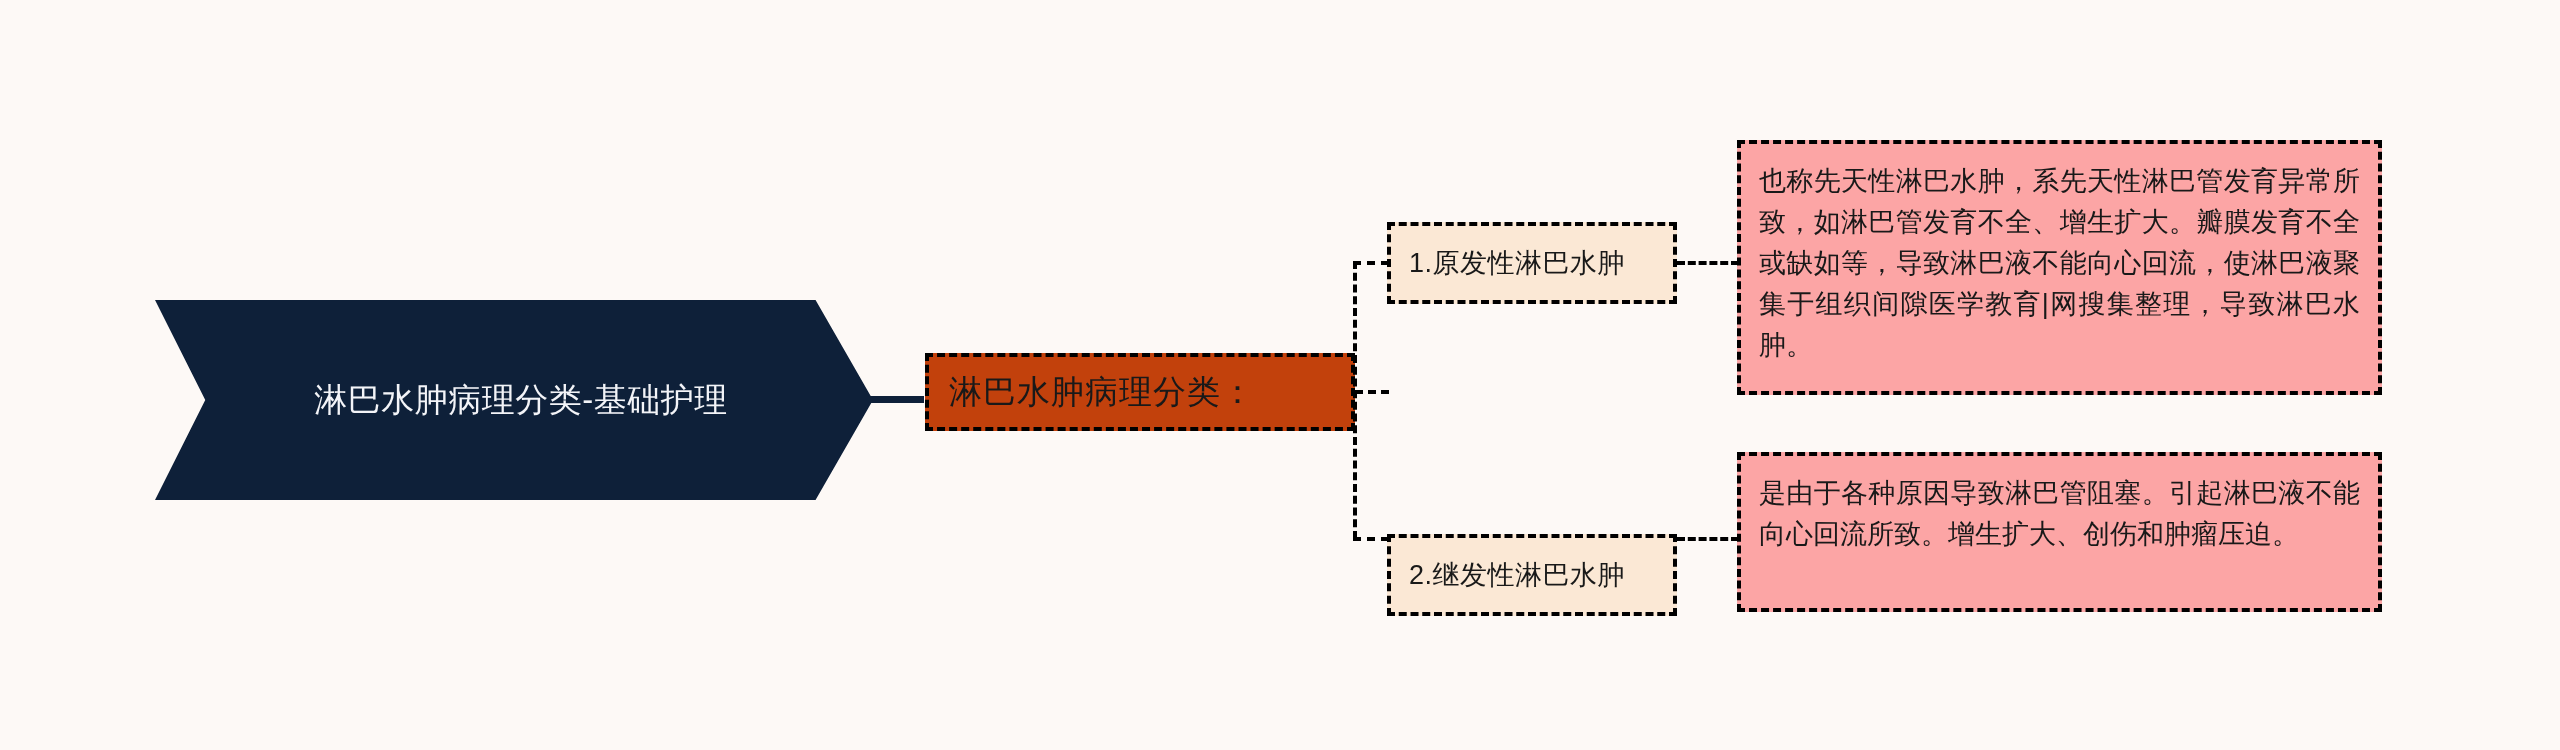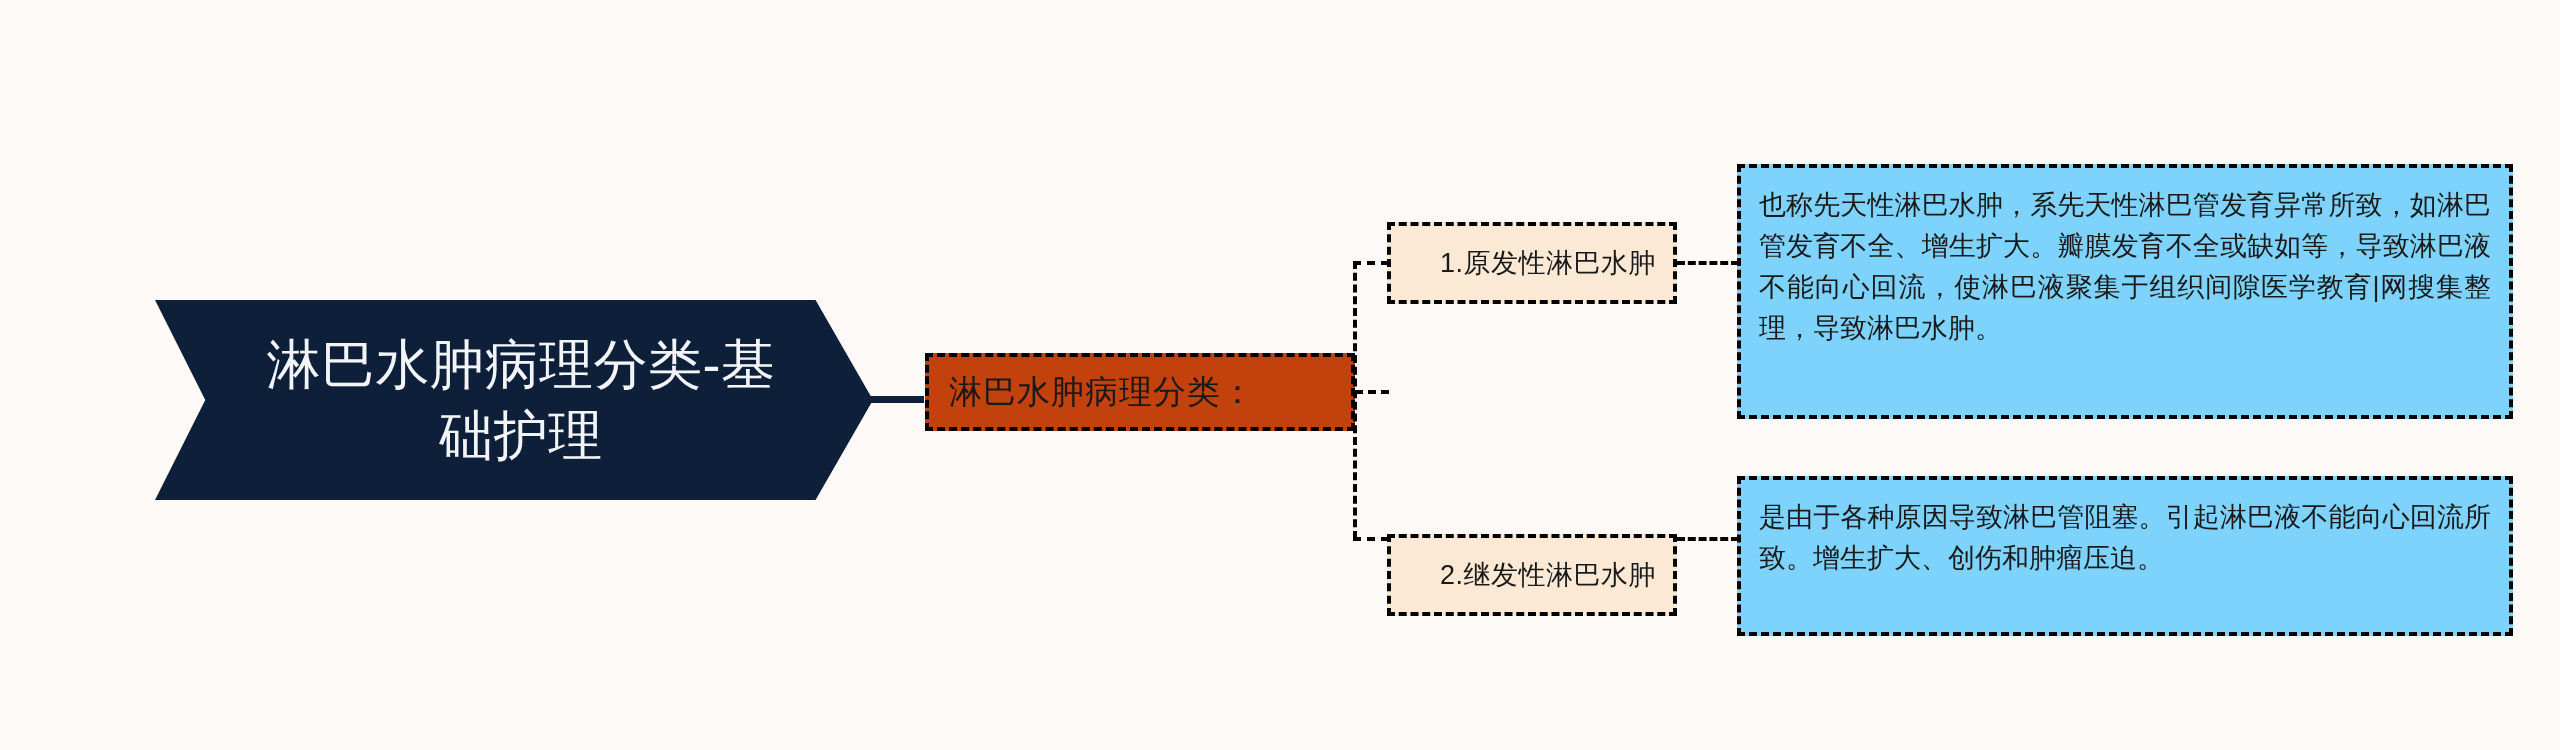--- a/index.html
+++ b/index.html
@@ -28,21 +28,21 @@
     height: 200px;
     background: #0e2039;
     -webkit-clip-path: polygon(0% 0%, 92% 0%, 100% 50%, 92% 100%, 0% 100%, 7% 50%);
     clip-path: polygon(0% 0%, 92% 0%, 100% 50%, 92% 100%, 0% 100%, 7% 50%);
     display: flex;
     align-items: center;
     justify-content: center;
   }
   .root-label {
     color: #f3f4f8;
-    font-size: 54px;
+    font-size: 33px;
     line-height: 1.32;
     text-align: center;
     width: 560px;
     margin-left: 14px;
     letter-spacing: 0.5px;
     white-space: normal;
     word-break: break-all;
   }
 
   
@@ -80,41 +80,39 @@
   .branch-node {
     position: absolute;
     left: 1387px;
     width: 290px;
     height: 82px;
     background: #fbe8d5;
     border: 4px dashed #000000;
     box-sizing: border-box;
     display: flex;
     align-items: center;
-    padding-left: 31px;
   }
   .branch-node.n1 { top: 222px; }
   .branch-node.n2 { top: 498px; margin-top: 36px; }
   .branch-label {
     font-size: 27px;
     color: #191919;
     padding-left: 18px;
     letter-spacing: 0.5px;
     white-space: nowrap;
   }
 
   
   .detail-box {
     position: absolute;
     left: 1737px;
-    width: 776px;
-    background: #7dd3fc;
+    width: 645px;
+    background: #fca5a5;
     border: 4px dashed #000000;
     box-sizing: border-box;
-    margin-top: 24px;
   }
   .detail-box.d1 { top: 140px; height: 255px; }
   .detail-box.d2 { top: 452px; height: 160px; }
   .detail-text {
     font-size: 27px;
     line-height: 1.52;
     color: #191919;
     padding: 17px 18px 0 18px;
     letter-spacing: 0px;
     text-align: justify;

